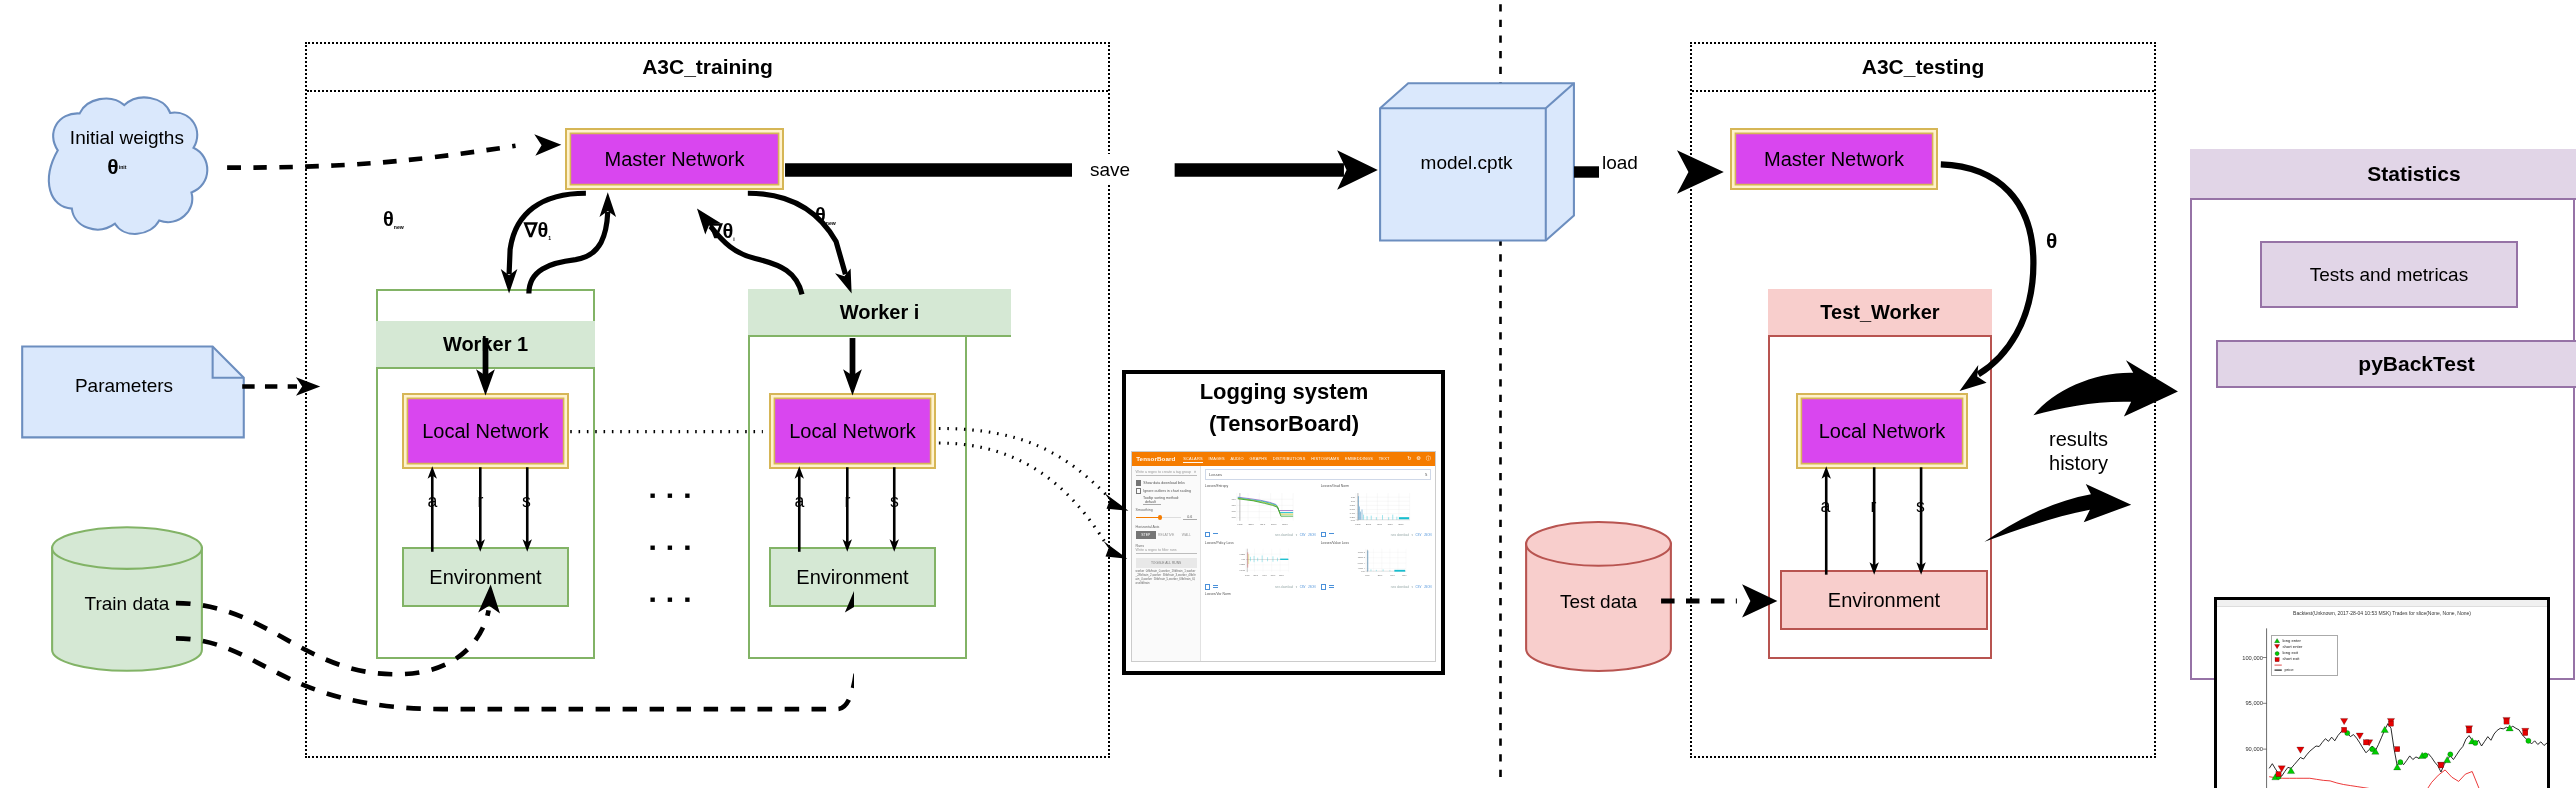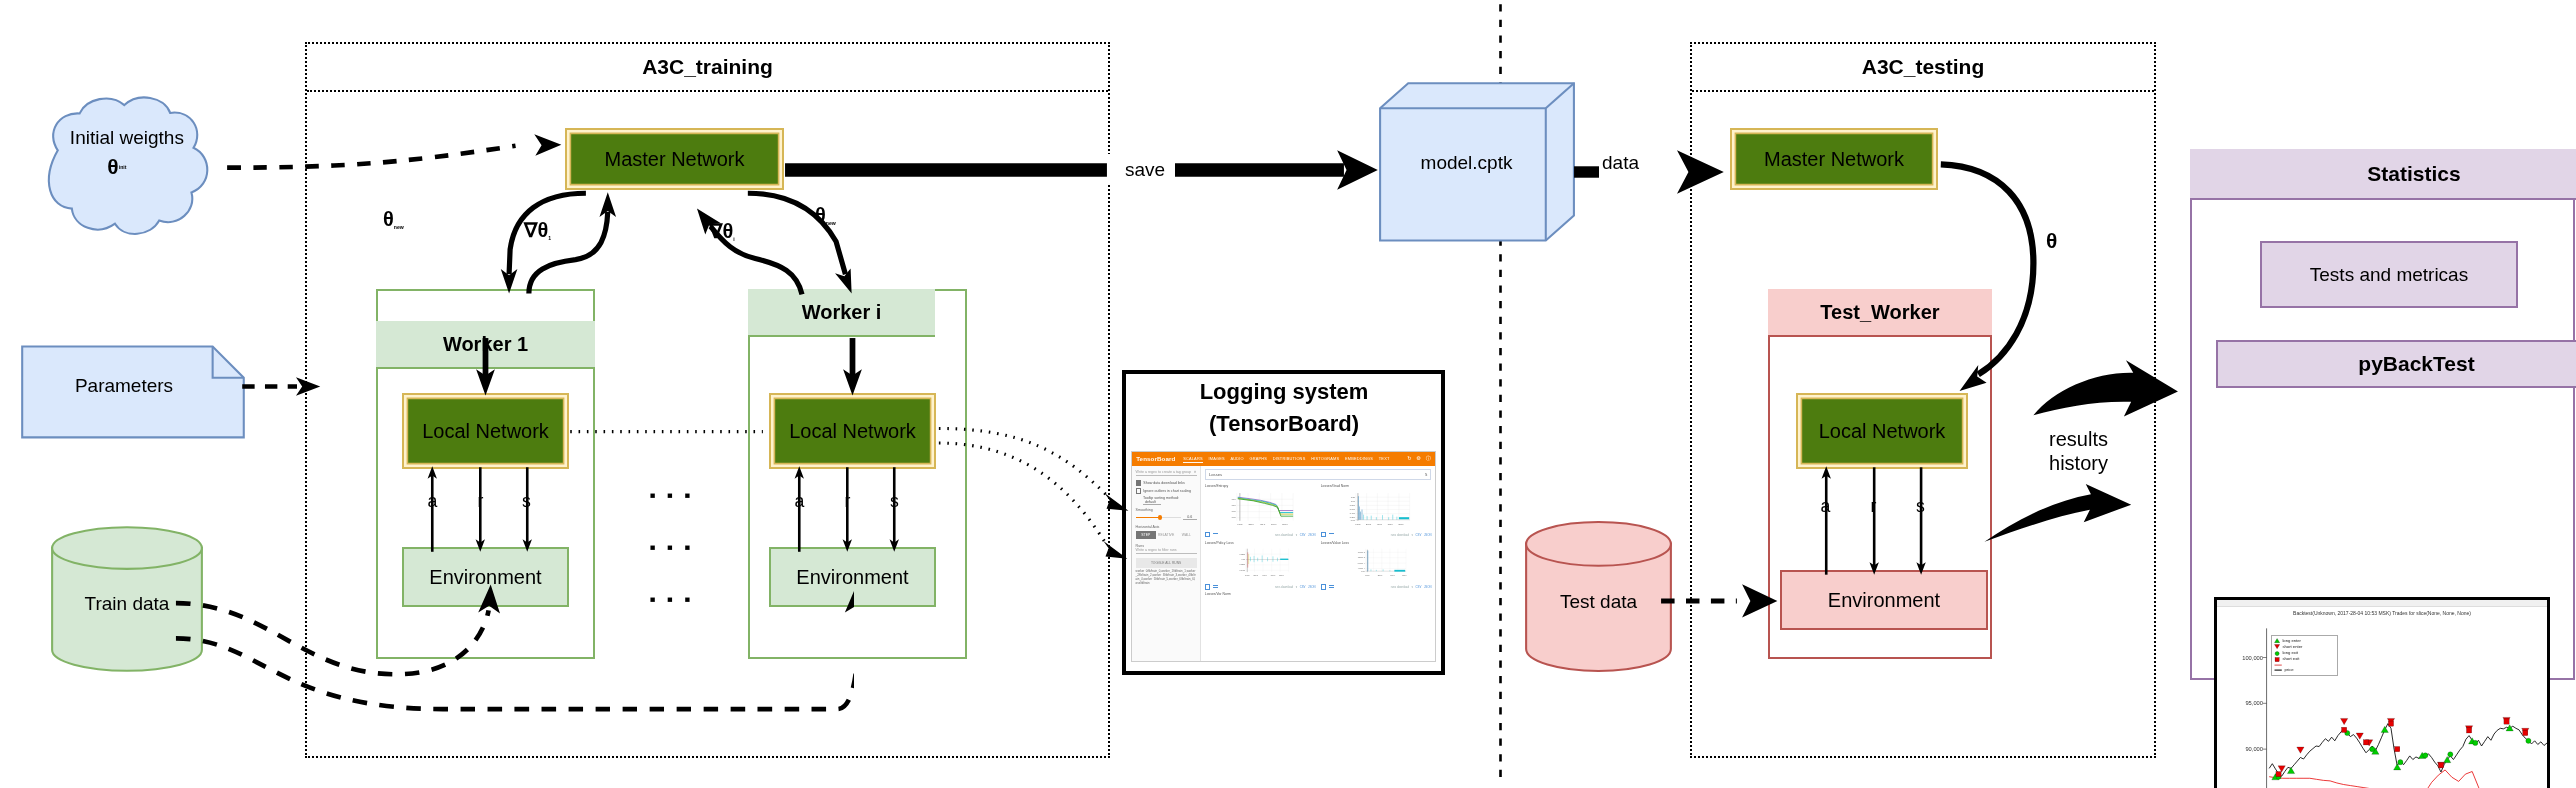--- a/index.html
+++ b/index.html
@@ -7,21 +7,21 @@
   #stage{position:absolute;left:0;top:0;width:2576px;height:788px;}
   .abs{position:absolute;box-sizing:border-box;}
   .ctr{display:flex;align-items:center;justify-content:center;text-align:center;}
 
   
   .group{border:2.1px dotted #000;background:transparent;}
   .group-title{font-weight:bold;font-size:21px;color:#000;}
   .group-sep{border-top:2.1px dotted #000;}
 
   
-  .netbox{background:#4d7c0f;border:2.6px solid #d6b656;box-shadow:inset 0 0 0 2.6px #fff2cc, inset 0 0 0 4.2px #d6b656;}
+  .netbox{background:#d946ef;border:2.6px solid #d6b656;box-shadow:inset 0 0 0 2.6px #fff2cc, inset 0 0 0 4.2px #d6b656;}
   .netbox span{font-size:20px;color:#000;}
 
   
   .worker{border:2.1px solid #82b366;background:#fff;}
   .worker-head{background:#d5e8d4;border-bottom:2.1px solid #82b366;font-weight:bold;font-size:20px;color:#000;}
   .greenbox{background:#d5e8d4;border:2.1px solid #82b366;font-size:20px;color:#000;}
 
   
   .tworker{border:2.1px solid #b85450;background:#fff;}
   .tworker-head{background:#f8cecc;border-bottom:2.1px solid #b85450;font-weight:bold;font-size:20px;color:#000;}
@@ -175,21 +175,21 @@
       <span class="lbl-sm">a</span>
     </div>
   <div class="abs ctr" style="left:465px;top:490px;width:31px;height:23px;">
       <span class="lbl-sm">r</span>
     </div>
   <div class="abs ctr" style="left:511px;top:490px;width:31px;height:23px;">
       <span class="lbl-sm">s</span>
     </div>
 
   <div class="abs worker" style="left:748px;top:289px;width:219px;height:370px;"></div>
-  <div class="abs worker-head ctr" style="left:748px;top:289px;width:187px;height:48px;">
+  <div class="abs worker-head ctr" style="left:748px;top:289px;width:263px;height:48px;">
     <span>Worker i</span>
   </div>
   <div class="abs netbox ctr" style="left:769px;top:393px;width:167px;height:76px;">
     <span>Local Network</span>
   </div>
   <div class="abs greenbox ctr" style="left:769px;top:547px;width:167px;height:60px;">
     <span>Environment</span>
   </div>
   <svg class="abs" style="left:769px;top:464px;width:167px;height:90px;" viewBox="0 0 320 172" width="167" height="90">
     <g stroke="#000" stroke-width="5" fill="none">
@@ -277,30 +277,30 @@
   <svg class="abs" style="left:769px;top:337px;width:167px;height:60px;" viewBox="0 0 320 115" width="167" height="60">
     <line x1="160" y1="2" x2="160" y2="78" stroke="#000" stroke-width="11"></line>
     <path d="M160,112 L142,62 L160,74 L178,62 Z" fill="#000"></path>
   </svg>
 
   <svg class="abs" style="left:784px;top:148px;width:599px;height:47px;" viewBox="0 0 1150 90" width="599" height="47">
     <line x1="2" y1="42" x2="620" y2="42" stroke="#000" stroke-width="26"></line>
     <line x1="750" y1="42" x2="1075" y2="42" stroke="#000" stroke-width="26"></line>
     <path d="M1140,42 L1062,4 L1080,42 L1062,80 Z" fill="#000"></path>
   </svg>
-  <div class="abs ctr" style="left:1107px;top:154px;width:68px;height:31px;background:#fff;padding-left:8px;">
+  <div class="abs ctr" style="left:1072px;top:154px;width:68px;height:31px;background:#fff;padding-left:8px;">
     <span class="lbl" style="font-size:19px;">save</span>
   </div>
 
   <svg class="abs" style="left:1573px;top:150px;width:156px;height:44px;" viewBox="0 0 300 84" width="156" height="44">
     <line x1="2" y1="42" x2="50" y2="42" stroke="#000" stroke-width="22"></line>
     <path d="M290,42 L200,0 L222,42 L200,84 Z" fill="#000"></path>
   </svg>
   <div class="abs" style="left:1602px;top:152px;width:83px;height:29px;overflow:hidden;">
-    <span class="lbl" style="font-size:19px;">data</span>
+    <span class="lbl" style="font-size:19px;">load</span>
   </div>
 
   <div class="abs netbox ctr" style="left:1730px;top:128px;width:208px;height:62px;">
     <span>Master Network</span>
   </div>
 
   <div class="abs tworker" style="left:1768px;top:289px;width:224px;height:370px;"></div>
   <div class="abs tworker-head ctr" style="left:1768px;top:289px;width:224px;height:48px;">
     <span>Test_Worker</span>
   </div>

